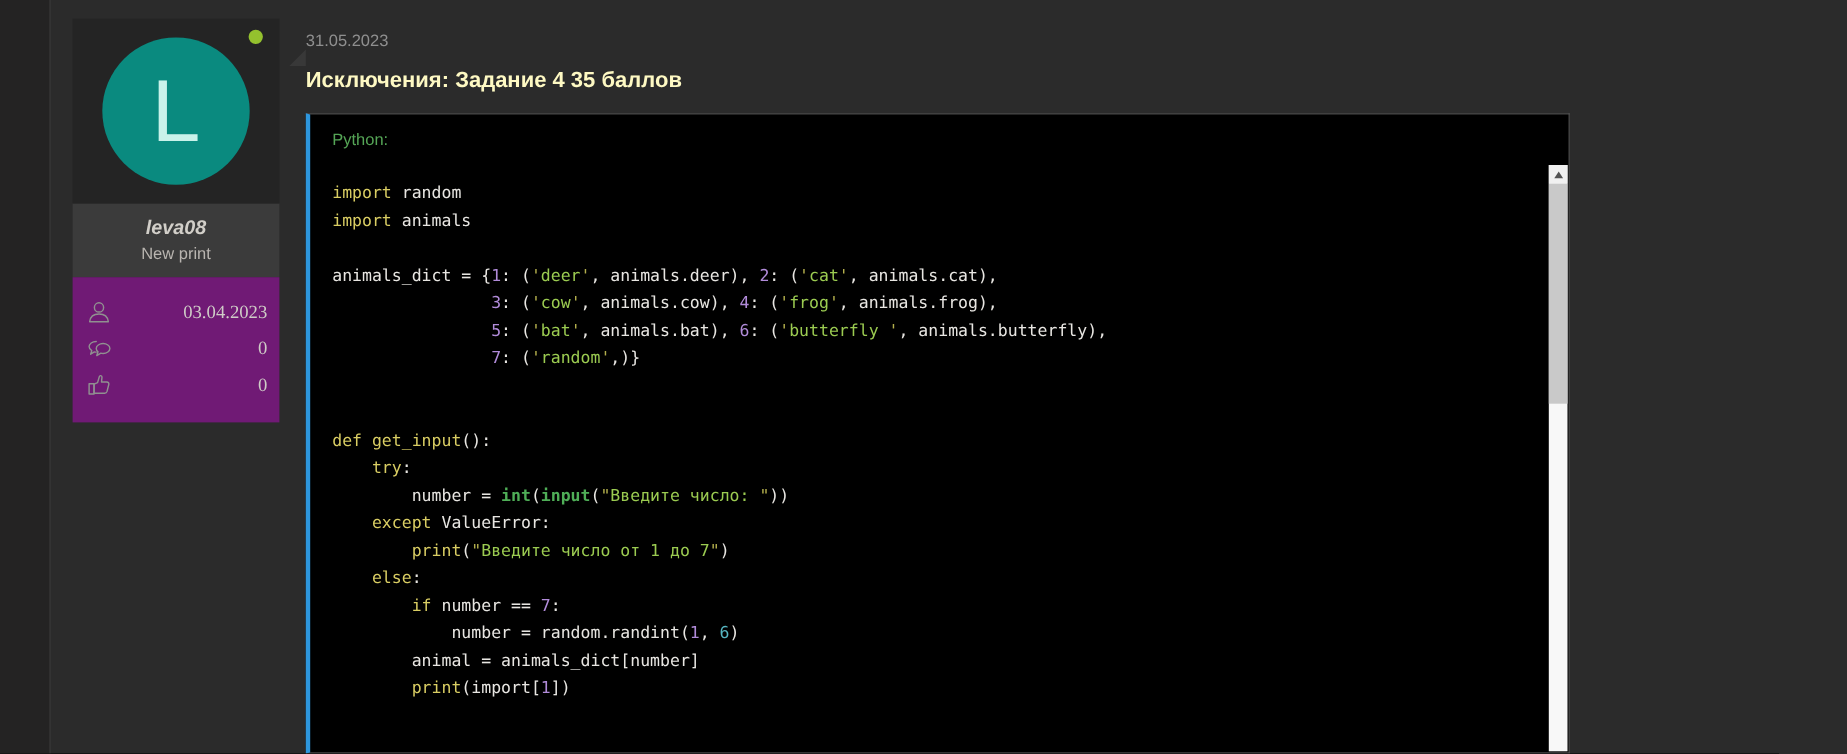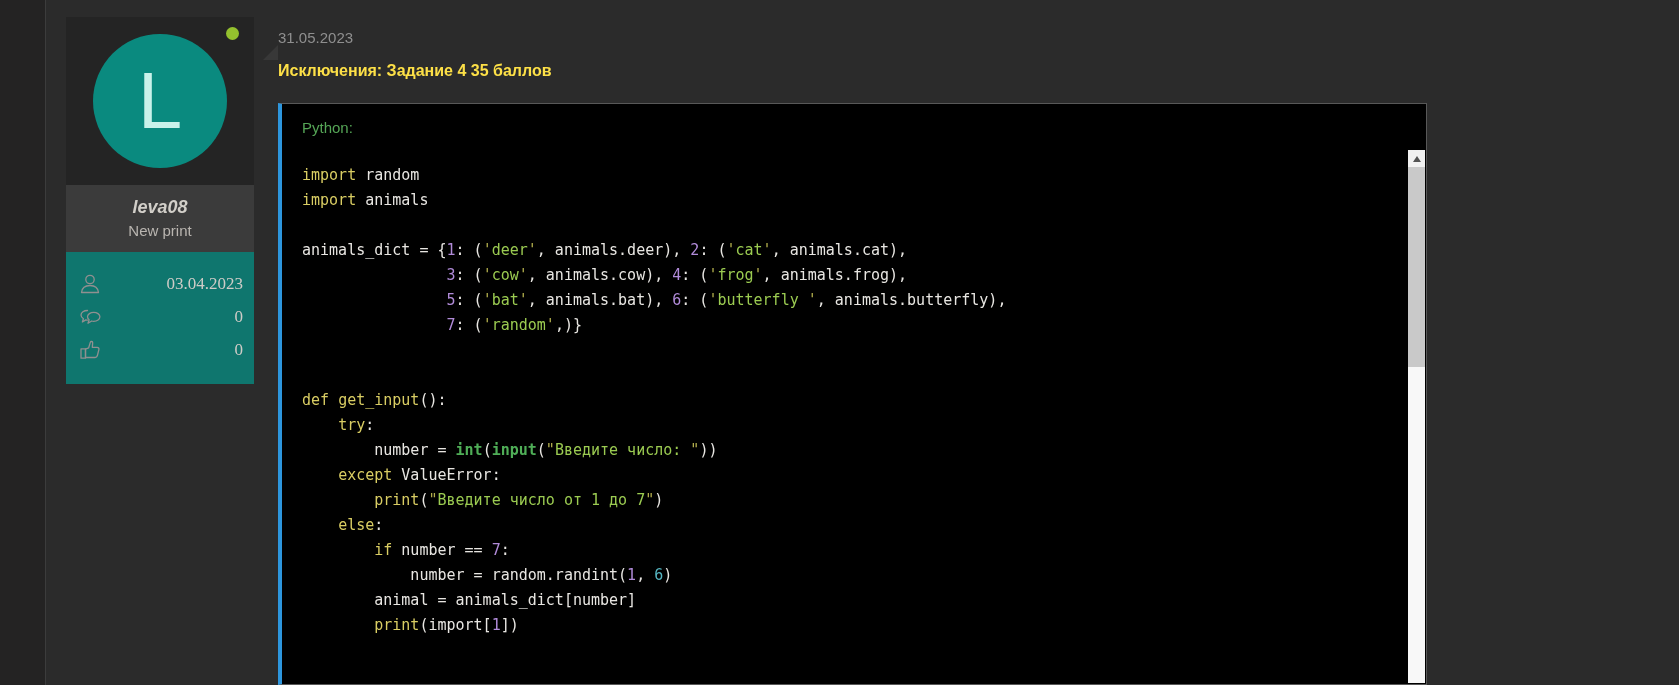--- a/index.html
+++ b/index.html
@@ -26,33 +26,33 @@
     font-size:80px; font-weight:400; line-height:1;
     cursor:pointer;
   }
   .online-dot {
     position:absolute; right:15px; top:10px; width:13px; height:13px;
     border-radius:50%; background:#94c12e;
   }
   .user-name-block { background:#3b3b3b; text-align:center; padding:12px 4px 13px; }
   .username { font-size:18px; font-weight:bold; color:#d2cfc9; cursor:pointer;font-style:italic; }
   .user-role { font-size:15px; color:#b9b5b0; margin-top:4px; }
-  .user-stats { background:#0f766e; padding:15px 11px 18px; }
+  .user-stats { background:#701a75; padding:15px 11px 18px; }
   .stat-row { display:flex; align-items:center; justify-content:space-between; height:33px; }
   .stat-icon { width:26px; height:26px; display:inline-block; }
   .stat-icon svg { width:26px; height:26px; stroke:#909090; fill:none; stroke-width:1.3; stroke-linecap:round; stroke-linejoin:round; }
   .stat-value { color:#cfccc7; font-family:"Liberation Serif", serif; font-size:17px; }
   
   .post { position:absolute; left:278px; top:0; width:1149px; height:500px; }
   .post-tail {
     position:absolute; left:-15px; top:45px; width:0; height:0;
     border-top:15px solid transparent; border-right:15px solid #383838;
   }
   .post-date { position:absolute; top:29px; left:0; color:#8f8f8f; font-size:15px; }
-  .post-title { position:absolute; top:62px; left:0; color:#fde047; font-size:16px; }
+  .post-title { position:absolute; top:62px; left:0; color:#fef9c3; font-size:20px; }
   .code-block {
     position:absolute; top:103px; left:0; width:1149px; height:582px;
     background:#000000; border:1px solid #585858; border-left:4px solid #2d96dd;
   }
   .code-header { padding:15px 20px 0; }
   .code-lang { color:#55a556; font-size:15px; }
   .code-scroll {
     position:absolute; top:46px; left:0; right:0; bottom:0;
     padding:13px 40px 0 20px; overflow:hidden;
   }

